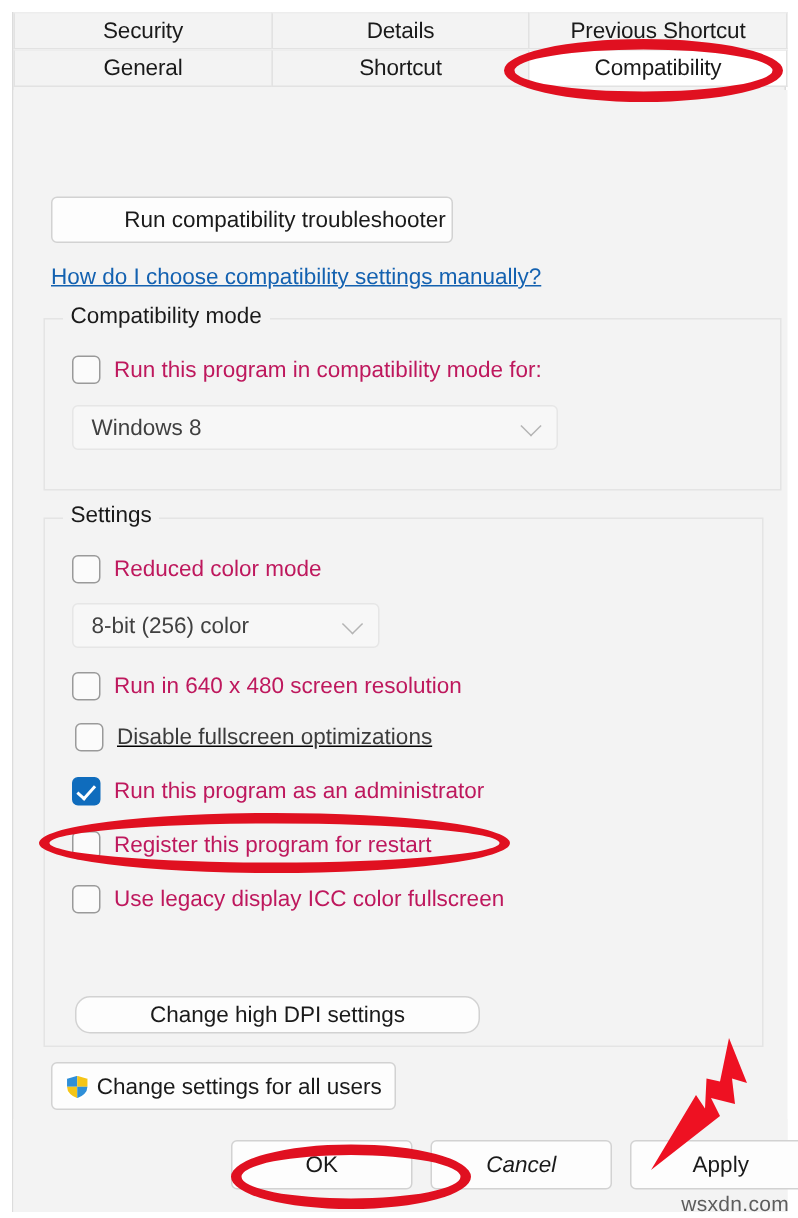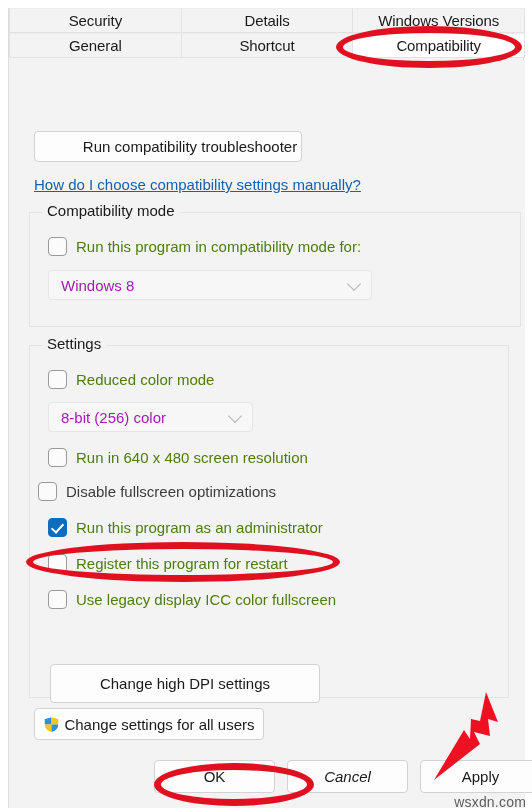--- a/index.html
+++ b/index.html
@@ -181,41 +181,41 @@
     top: 2px;
     width: 5px;
     height: 10px;
     border: solid #ffffff;
     border-width: 0 2px 2px 0;
     transform: rotate(42deg);
   }
   .cblabel {
     margin-left: 9px;
     font-size: 15px;
-    color: #4d7c0f;
+    color: #be185d;
     white-space: nowrap;
   }
   .cblabel.dim { color: #3c3c3c; }
 
   
   .combo {
     position: absolute;
     height: 30px;
     border: 1px solid #e6e6e6;
     border-radius: 4px;
     background: #f7f7f7;
     box-sizing: border-box;
     display: flex;
     align-items: center;
     cursor: default;
   }
   .combo .val {
     margin-left: 12px;
     font-size: 15px;
-    color: #a21caf;
+    color: #404040;
     white-space: nowrap;
   }
   .combo .chev {
     position: absolute;
     right: 12px;
     top: 50%;
     width: 9px;
     height: 9px;
     margin-top: -6px;
     border: solid #b4b4b4;
@@ -239,21 +239,22 @@
     top: 648px;
     width: 230px;
     height: 32px;
     justify-content: center;
   }
   #change-dpi-button {
     position: absolute;
     left: 20px;
     top: 318px;
     width: 270px;
-    height: 39px;
+    height: 25px;
+    border-radius: 10px;
   }
 
   .footer {
     position: absolute;
     left: 0;
     bottom: 0;
     width: 516px;
     height: 62px;
     background: #f3f3f3;
   }
@@ -319,21 +320,21 @@
 
   <div class="tabstrip">
     <div class="tabrow row1">
       <div class="tab">
         <span>Security</span>
       </div>
       <div class="tab">
         <span>Details</span>
       </div>
       <div class="tab">
-        <span>Windows Versions</span>
+        <span>Previous Shortcut</span>
       </div>
     </div>
     <div class="tabrow row2">
       <div class="tab">
         <span>General</span>
       </div>
       <div class="tab">
         <span>Shortcut</span>
       </div>
       <div class="tab selected">
@@ -376,21 +377,21 @@
       <div class="combo" style="left:18px; top:56px; width:205px;">
         <span class="val">8-bit (256) color</span>
         <span class="chev"></span>
       </div>
 
       <div class="cbrow" style="left:18px; top:100px;">
         <span class="cbox"></span>
         <span class="cblabel">Run in 640 x 480 screen resolution</span>
       </div>
 
-      <div class="cbrow" style="left:8px; top:134px;">
+      <div class="cbrow" style="left:20px; top:134px;text-decoration:underline;">
         <span class="cbox"></span>
         <span class="cblabel dim">Disable fullscreen optimizations</span>
       </div>
 
       <div class="cbrow" style="left:18px; top:170px;">
         <span class="cbox checked"></span>
         <span class="cblabel">Run this program as an administrator</span>
       </div>
 
       <div class="cbrow" style="left:18px; top:206px;">

